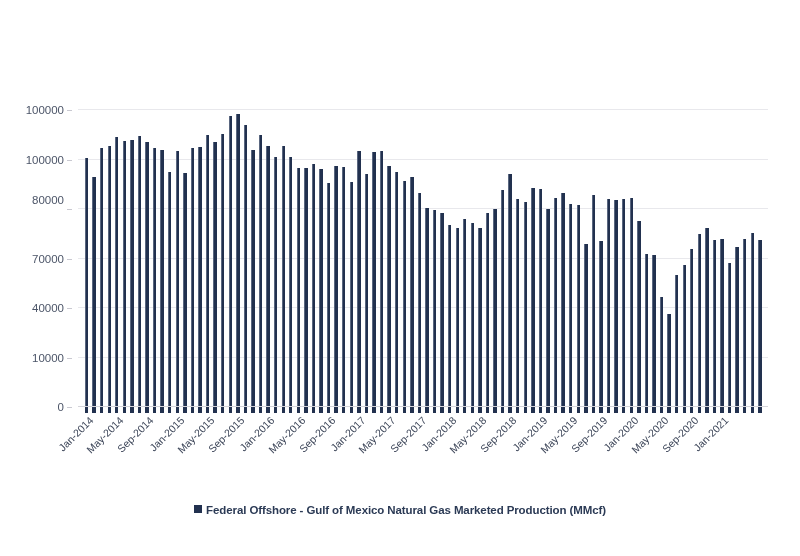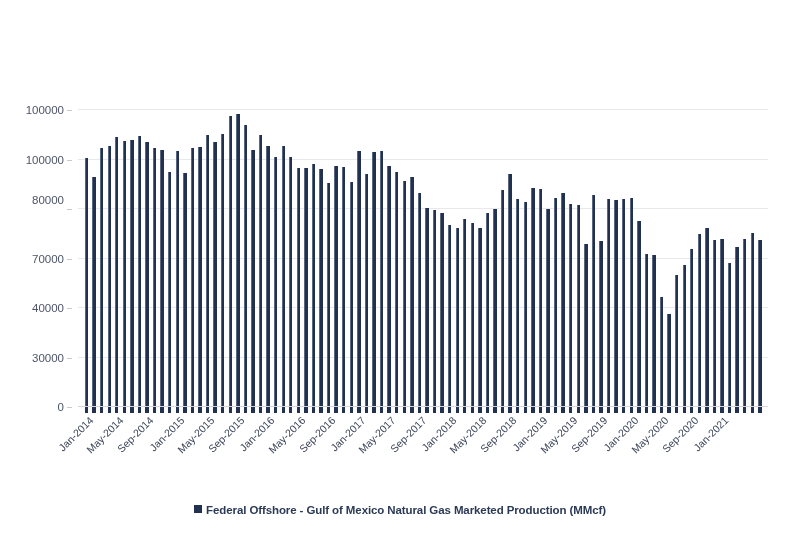--- a/index.html
+++ b/index.html
@@ -170,21 +170,21 @@
 <body>
 
 <div id="chart-root">
 
   <div id="chart-title">
   </div>
 
   <div id="y-axis">
       <div class="y-tick-label" style="top: 297px;">0</div>
       <div class="y-tick-mark" style="top: 297px;"></div>
-      <div class="y-tick-label" style="top: 247.5px;">30000</div>
+      <div class="y-tick-label" style="top: 247.5px;">10000</div>
       <div class="y-tick-mark" style="top: 247.5px;"></div>
       <div class="y-tick-label" style="top: 198px;">40000</div>
       <div class="y-tick-mark" style="top: 198px;"></div>
       <div class="y-tick-label" style="top: 148.5px;">70000</div>
       <div class="y-tick-mark" style="top: 148.5px;"></div>
       <div class="y-tick-label" style="top: 90px;">80000</div>
       <div class="y-tick-mark" style="top: 99px;"></div>
       <div class="y-tick-label" style="top: 49.5px;">100000</div>
       <div class="y-tick-mark" style="top: 49.5px;"></div>
       <div class="y-tick-label" style="top: 0px;">100000</div>

